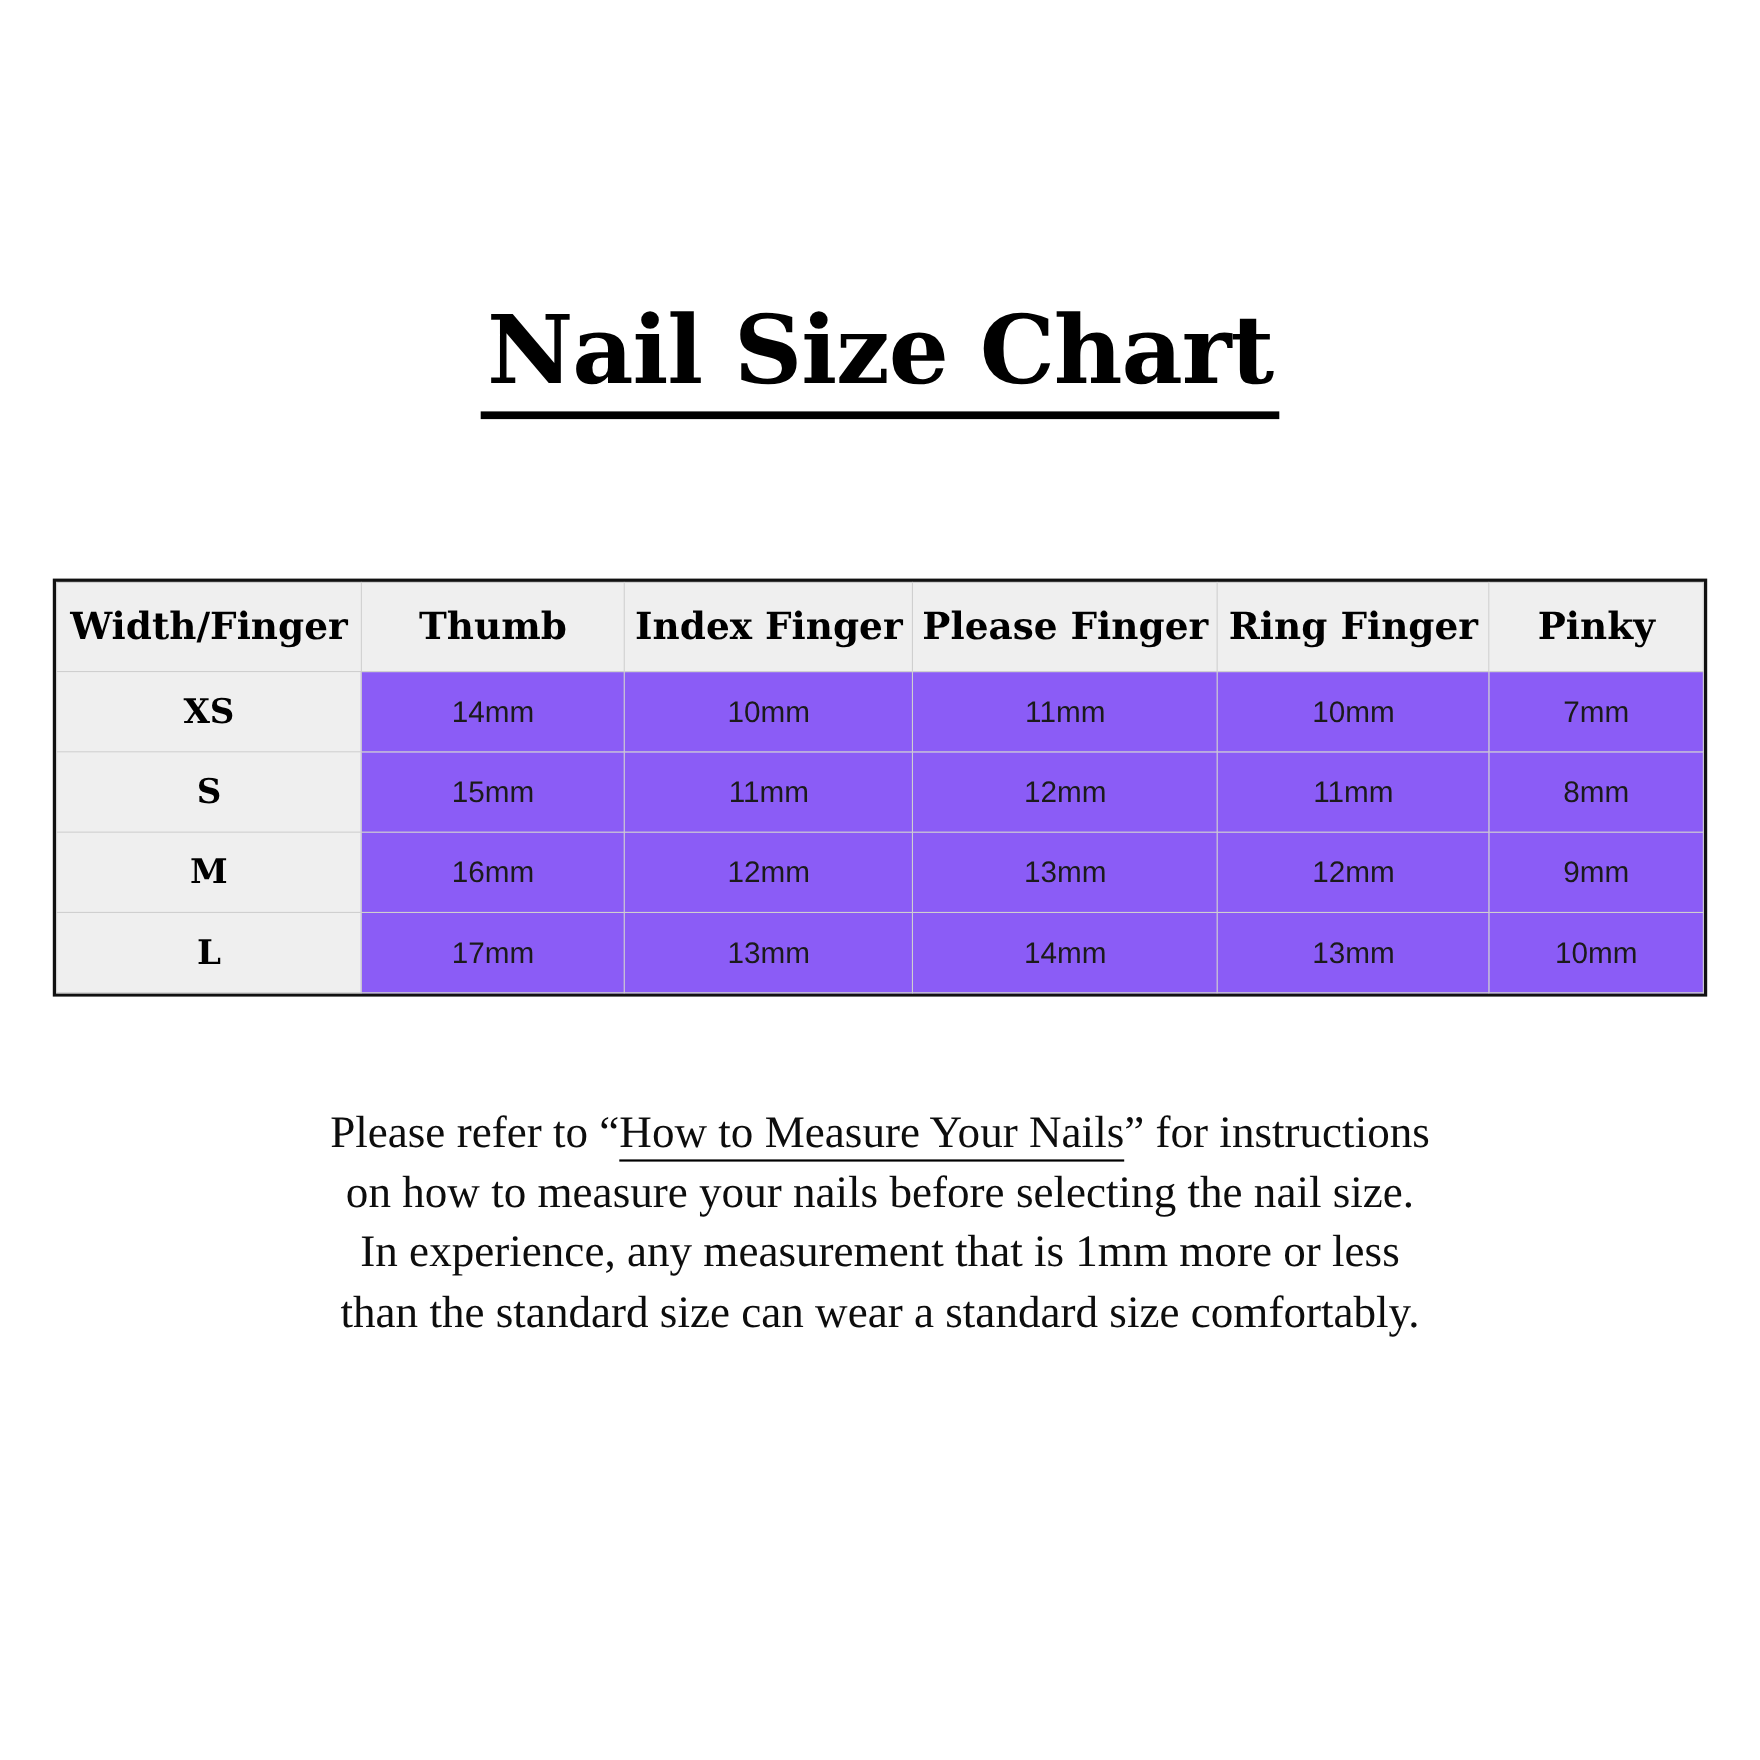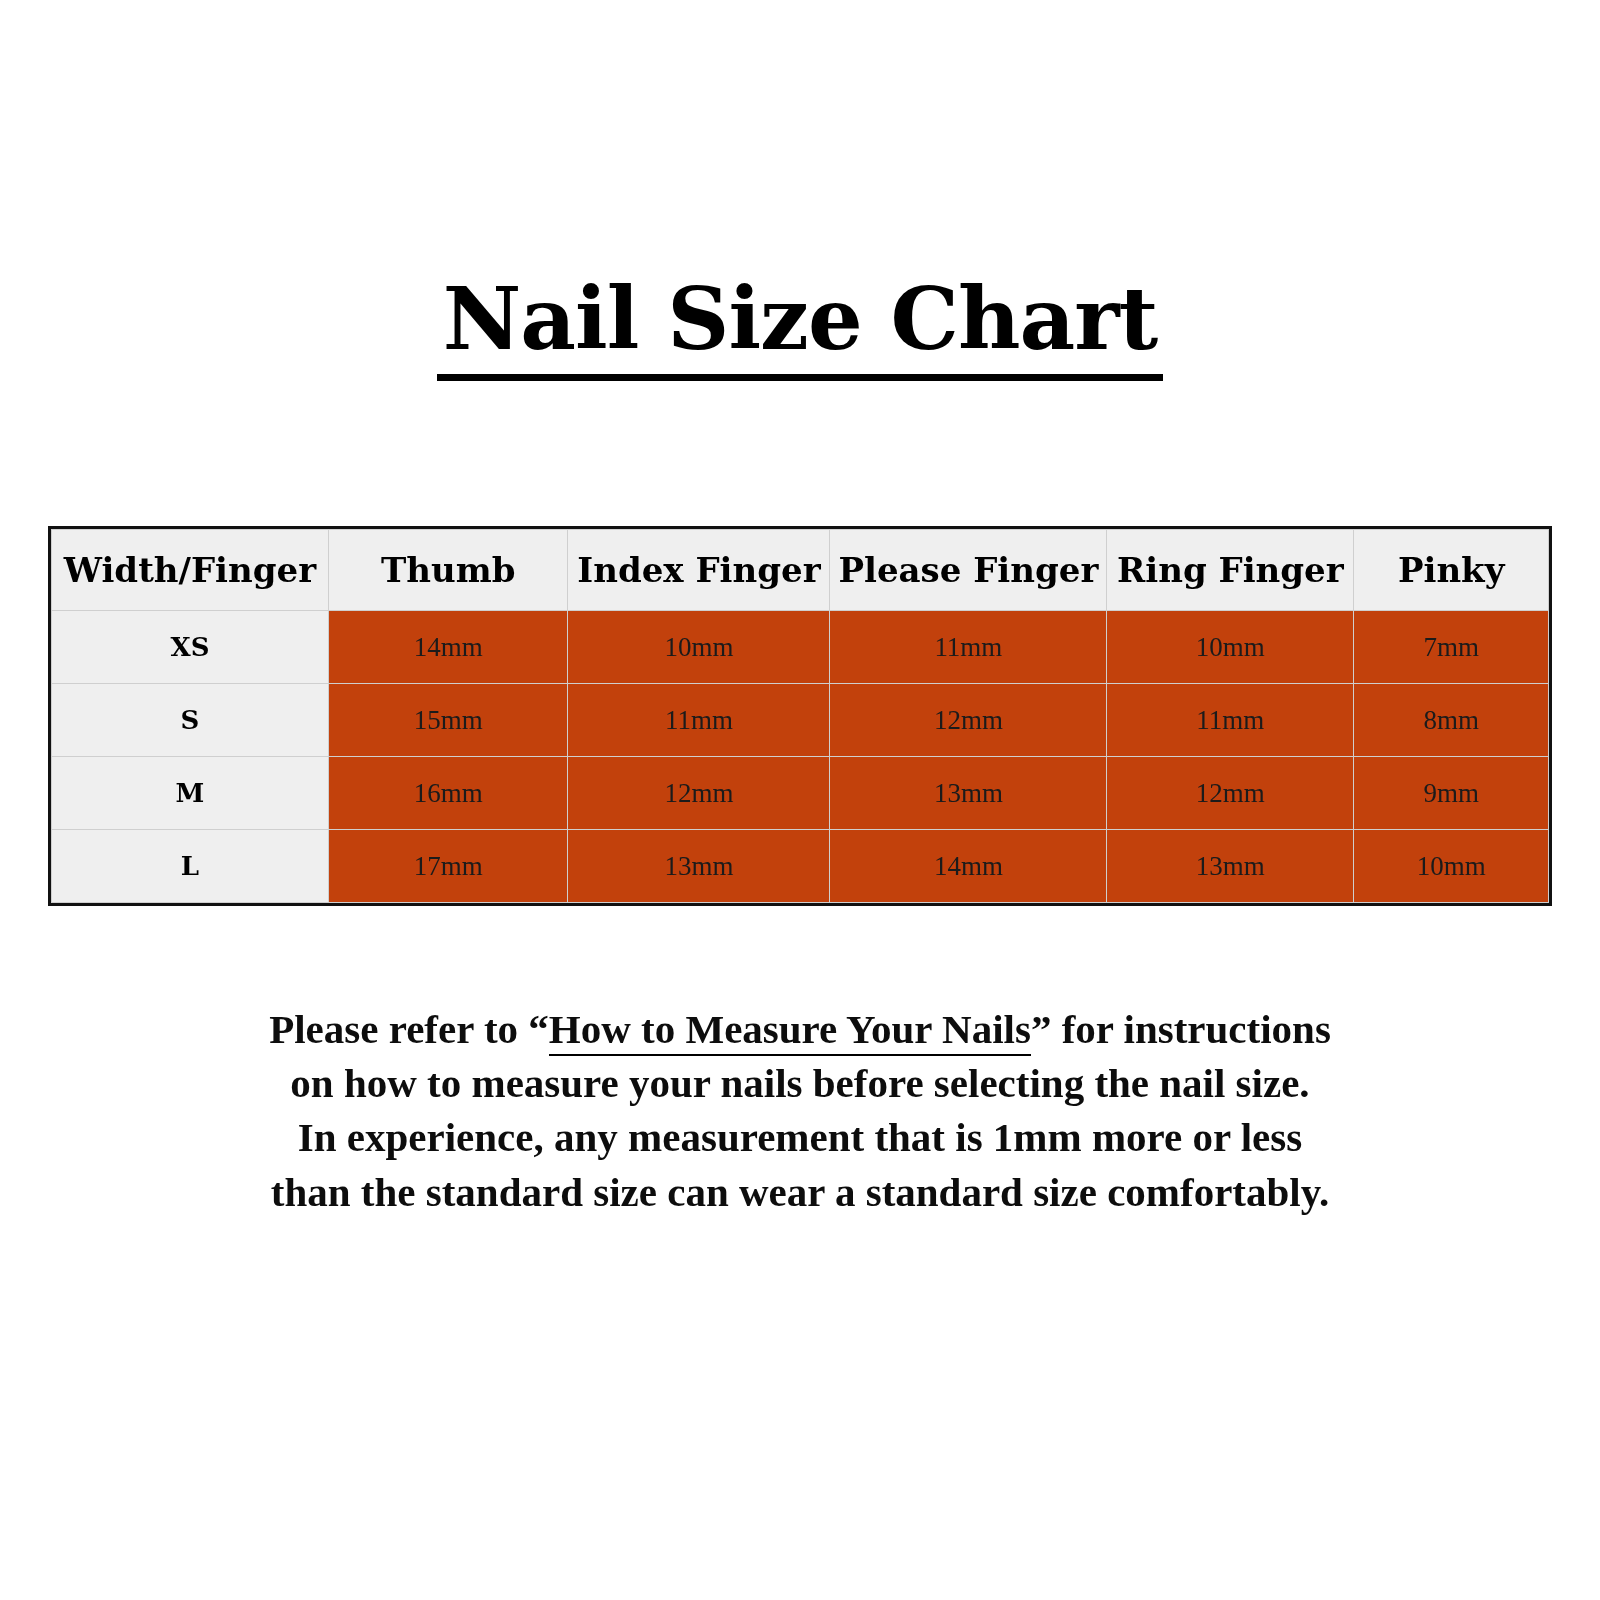--- a/index.html
+++ b/index.html
@@ -63,49 +63,48 @@
   table.size-table thead th {
     background: #efefef;
     font-family: "DejaVu Serif", serif;
     font-weight: 700;
     font-size: 34px;
     height: 78px;
     letter-spacing: 0px;
   }
   table.size-table tbody td {
     height: 70px;
-    font-family: Liberation Serif, serif;
+    font-family: Liberation Sans, sans-serif;
     font-size: 27px;
-    background: #c2410c;
+    background: #8b5cf6;
     color: #1b1b1b;
   }
   table.size-table tbody td.rowhead {
     background: #efefef;
     font-family: "DejaVu Serif", serif;
     font-weight: 700;
-    font-size: 26px;
+    font-size: 31px;
     color: #000;
   }
 
   
   .notes {
     margin: 96px 80px 0 80px;
     text-align: center;
     font-family: "Liberation Serif", serif;
     font-size: 41px;
     line-height: 1.32;
     color: #0d0d0d;
   }
   .notes .underline-phrase {
     border-bottom: 2px solid #000;
     padding-bottom: 2px;
   }
   .notes p {
     margin: 0;
-    font-weight: bold;
   }
   .notes .second-note {
     margin-top: 68px;
   }
 </style>
 </head>
 <body>
 
 <div class="page">
 

